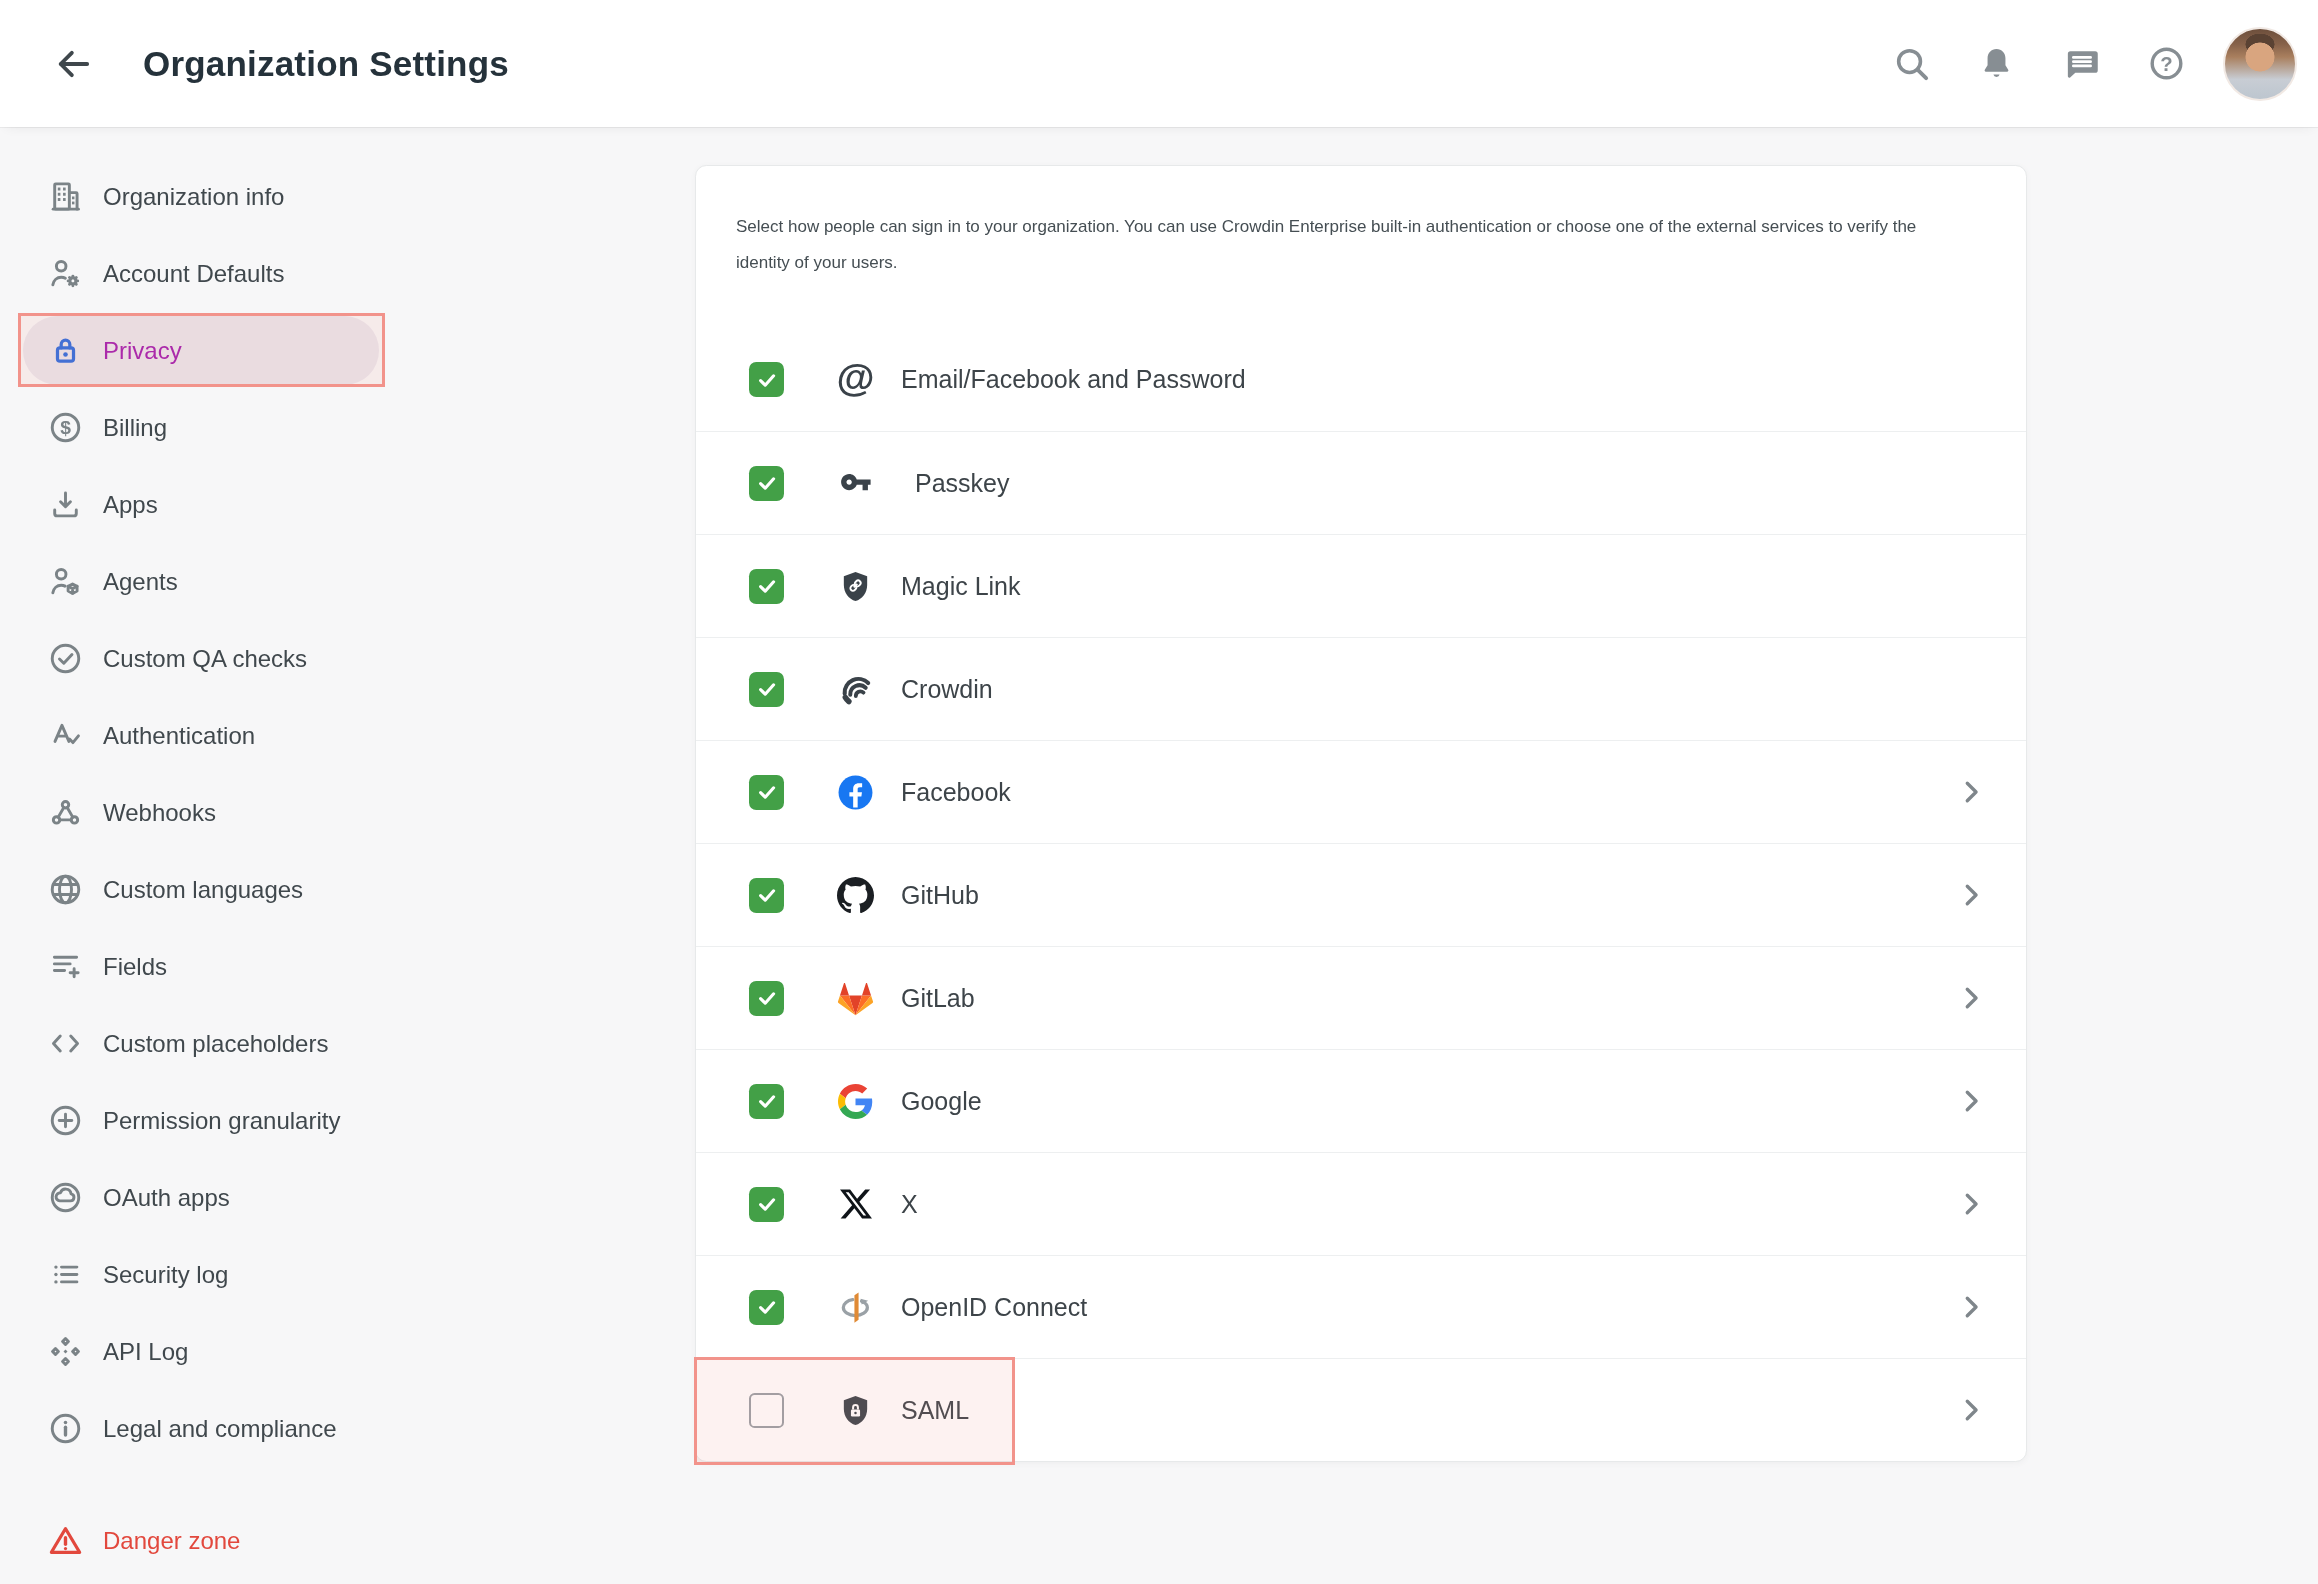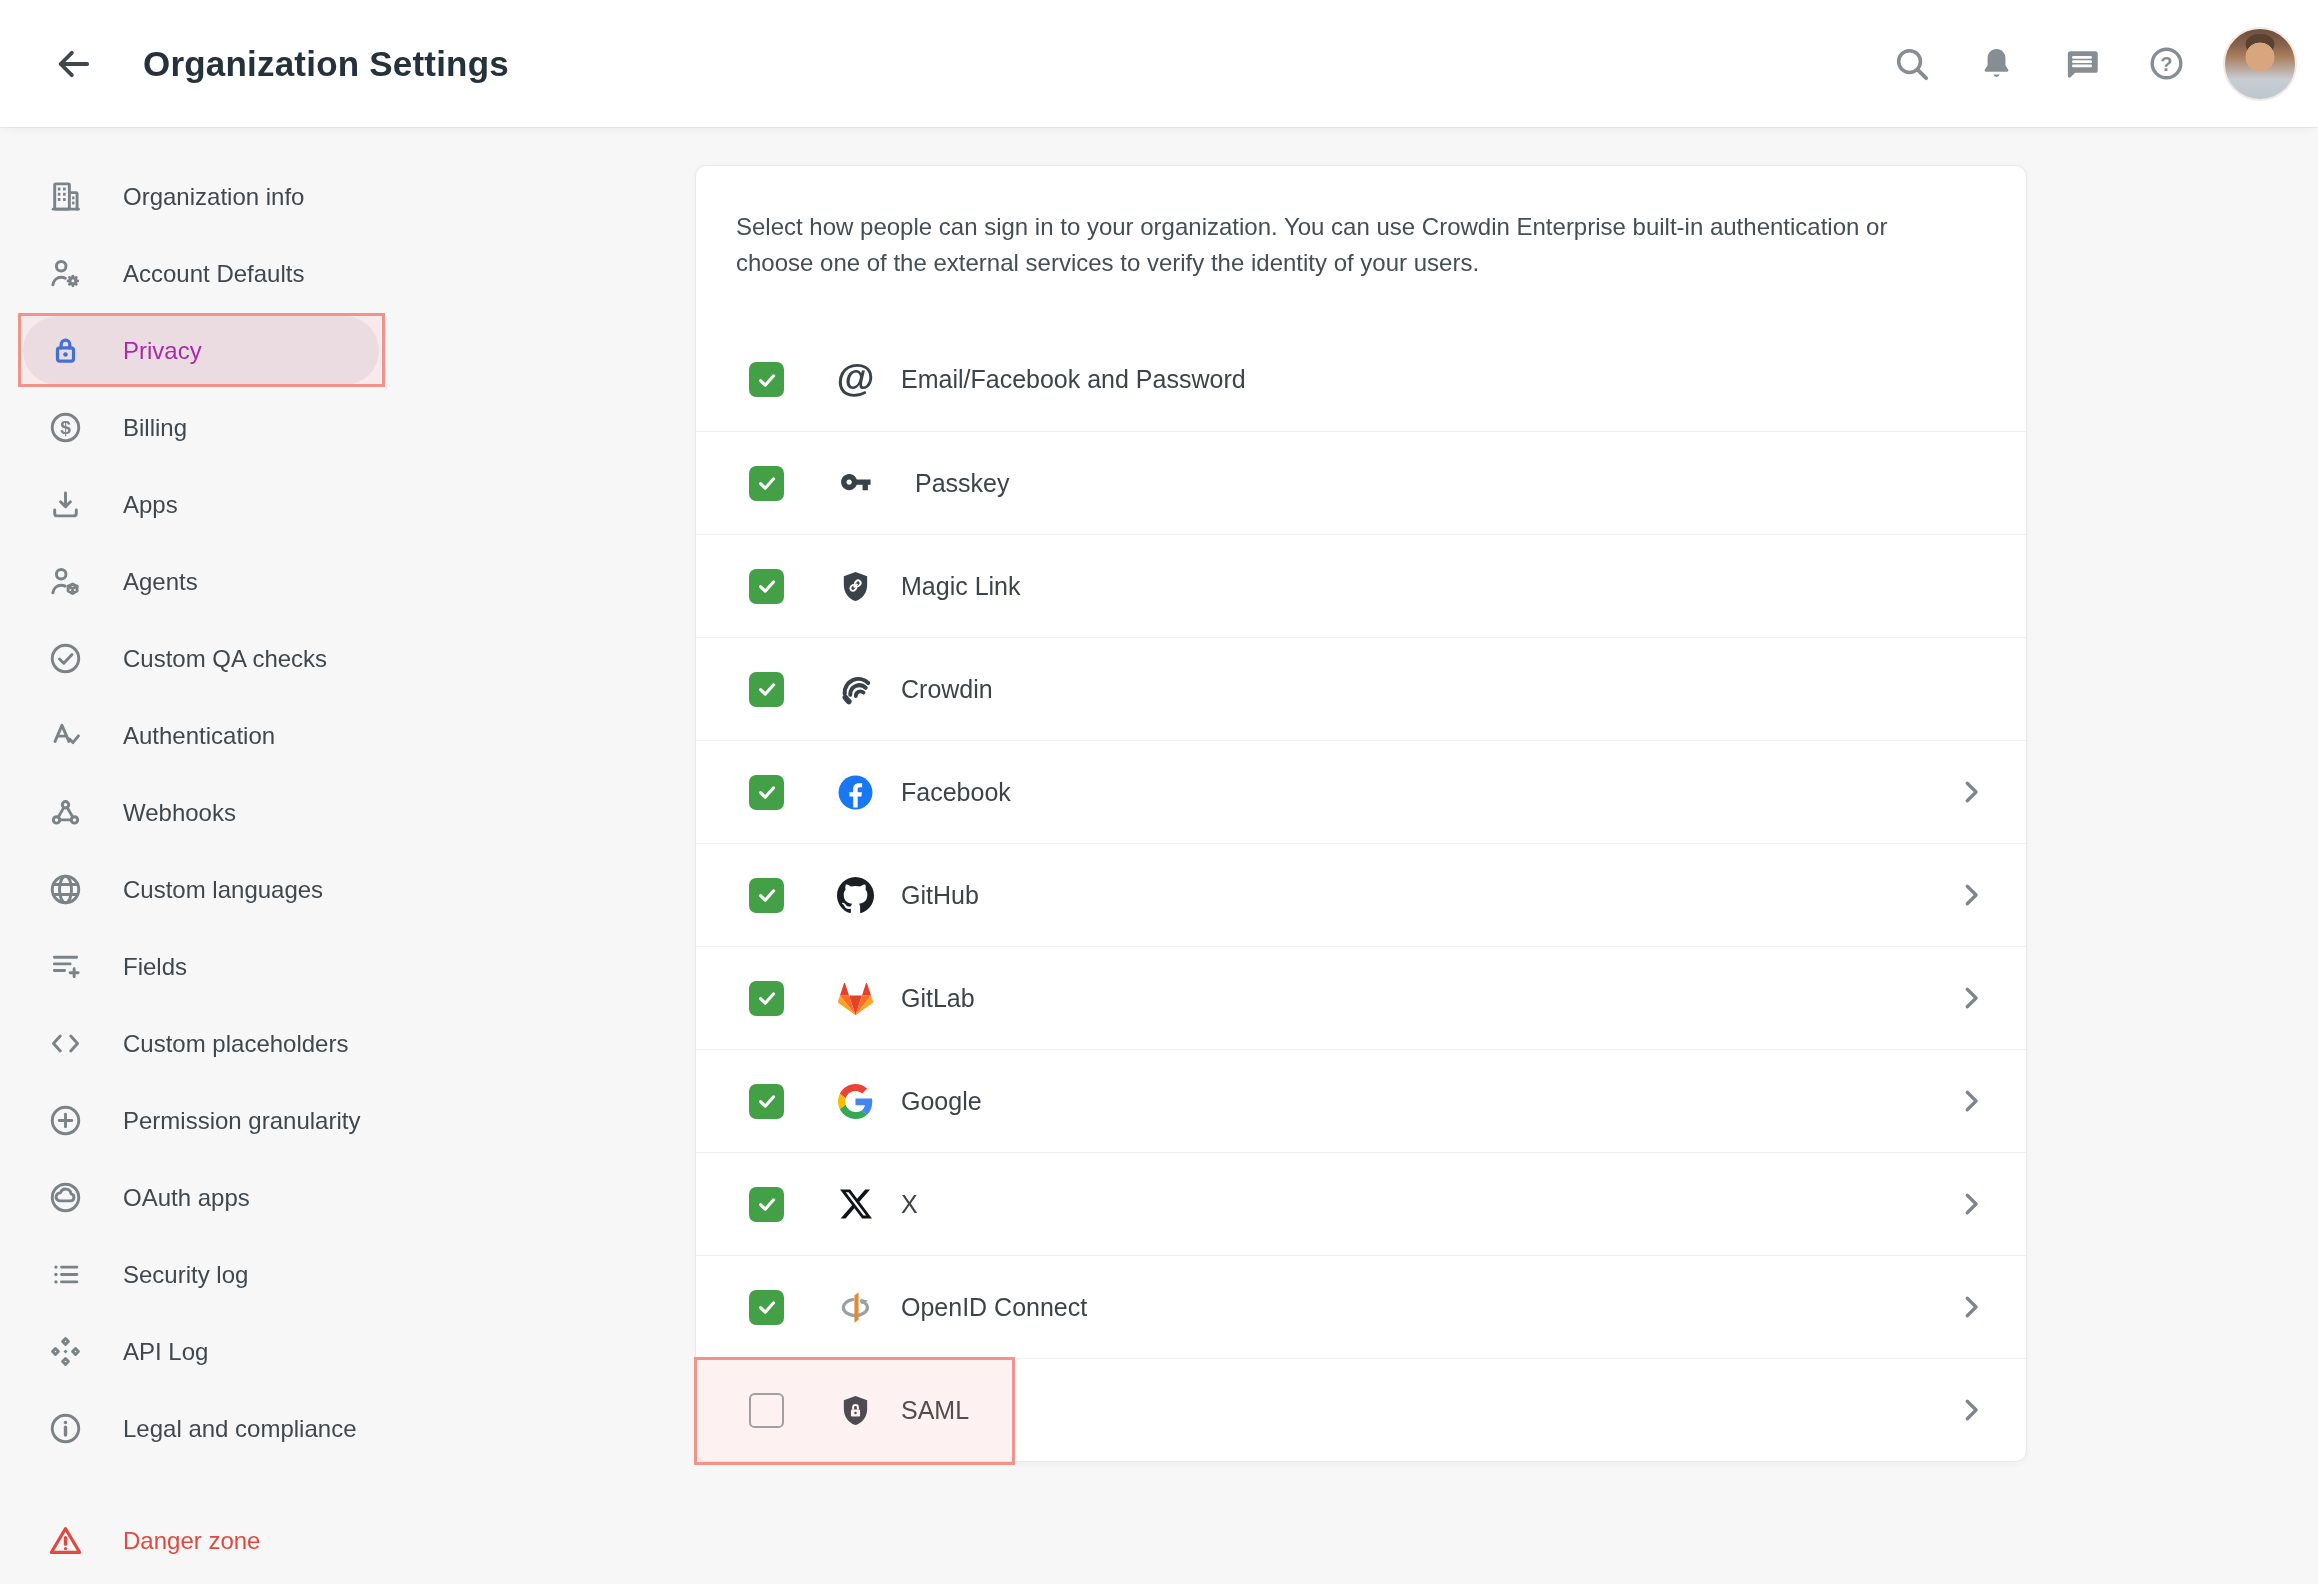--- a/index.html
+++ b/index.html
@@ -22,39 +22,39 @@
       radial-gradient(ellipse 24px 17.7px at 50% 22%, #5a4233 0 60%, rgba(0,0,0,0) 61%),
       linear-gradient(180deg,#6d4f3c 0%,#87624a 22%,#a97f5e 40%,#c8cdd4 72%,#bdc6cf 100%);}
 
   
   .content{position:relative;height:1481px;background:#f7f7f8;}
 
   
   .sidebar{position:absolute;left:0;top:0;width:692px;padding-top:31px;}
   .nav-item{position:relative;height:77px;display:flex;align-items:center;cursor:pointer;}
   .nav-icon{width:37px;height:37px;margin-left:47px;flex:none;display:flex;align-items:center;justify-content:center;position:relative;z-index:1;}
-  .nav-label{margin-left:39px;font-size:24px;color:#40484d;position:relative;z-index:1;}
+  .nav-label{margin-left:19px;font-size:24px;color:#40484d;position:relative;z-index:1;}
   .nav-item.active .nav-label{color:#a21caf;}
   .active-pill{position:absolute;left:22.5px;top:4px;width:356px;height:69px;border-radius:35px;background:#eae6ec;z-index:0;}
   .annotation{position:absolute;border:3.2px solid #f2938b;background:rgba(242,147,139,.12);z-index:3;pointer-events:none;}
   .annotation-privacy{left:17.7px;top:0.8px;width:367px;height:74px;}
   .nav-item.danger{margin-top:35px;}
   .nav-item.danger .nav-label{color:#e2483d;}
 
   .sic{stroke:#7b8387;fill:none;stroke-width:1.9;stroke-linecap:round;stroke-linejoin:round;}
   .sic-f{fill:#7b8387;stroke:none;}
   .pic{stroke:#2d6cdf;fill:none;stroke-width:2.1;stroke-linecap:round;stroke-linejoin:round;}
   .dic{stroke:#e2483d;fill:none;stroke-width:2;stroke-linecap:round;stroke-linejoin:round;}
 
   
   .card{position:absolute;left:695px;top:38px;width:1332px;background:#fff;
     border:1.6px solid #e7e9ea;border-radius:11.3px;box-shadow:0 1.6px 6.4px rgba(0,0,0,.035);}
   .card-header{padding:43px 40px 47px;}
   .card-title{font-size:32px;font-weight:700;color:#22333c;margin:0 0 37px;}
-  .card-desc{font-size:24px;line-height:36px;color:#454e53;margin:0;max-width:1232px;}
+  .card-desc{font-size:17px;line-height:36px;color:#454e53;margin:0;max-width:1232px;}
 
   .row{position:relative;height:103px;display:flex;align-items:center;padding:0 39px 0 53px;cursor:pointer;}
   .row + .row{border-top:1.6px solid #edeff0;}
   .checkbox{width:35px;height:35px;border-radius:7.2px;background:#43a047;flex:none;
     display:flex;align-items:center;justify-content:center;cursor:pointer;}
   .checkbox.unchecked{background:#fff;border:2.4px solid #99a0a5;border-radius:5.6px;}
   .row-icon{width:39px;height:39px;margin-left:52px;flex:none;display:flex;align-items:center;justify-content:center;}
   .row-label{margin-left:26px;font-size:25px;color:#3d4449;}
   .row--passkey .row-label{margin-left:40px;}
   .chevron{margin-left:auto;width:32px;height:32px;flex:none;}

